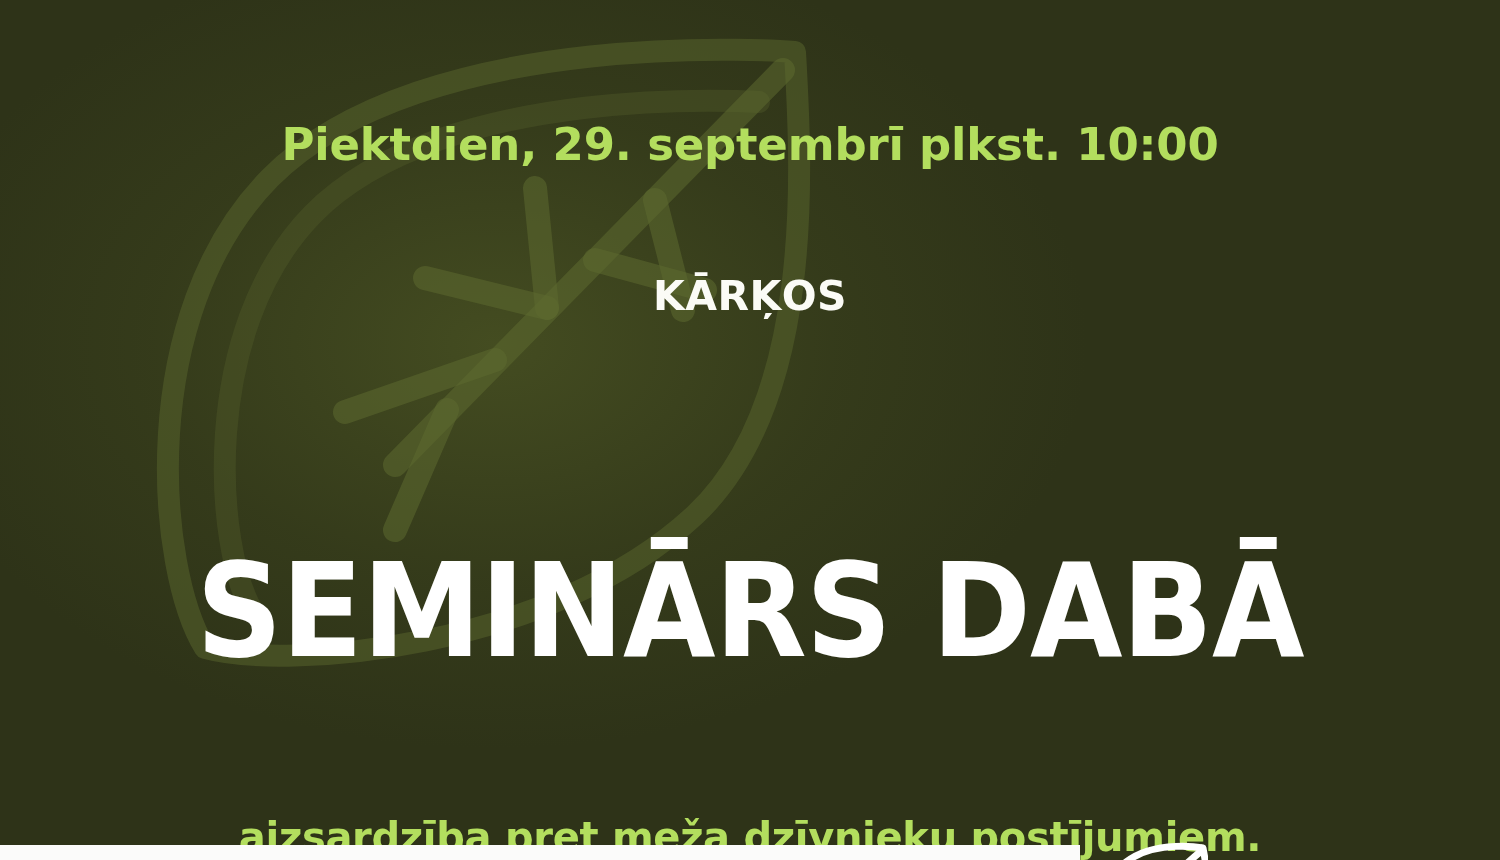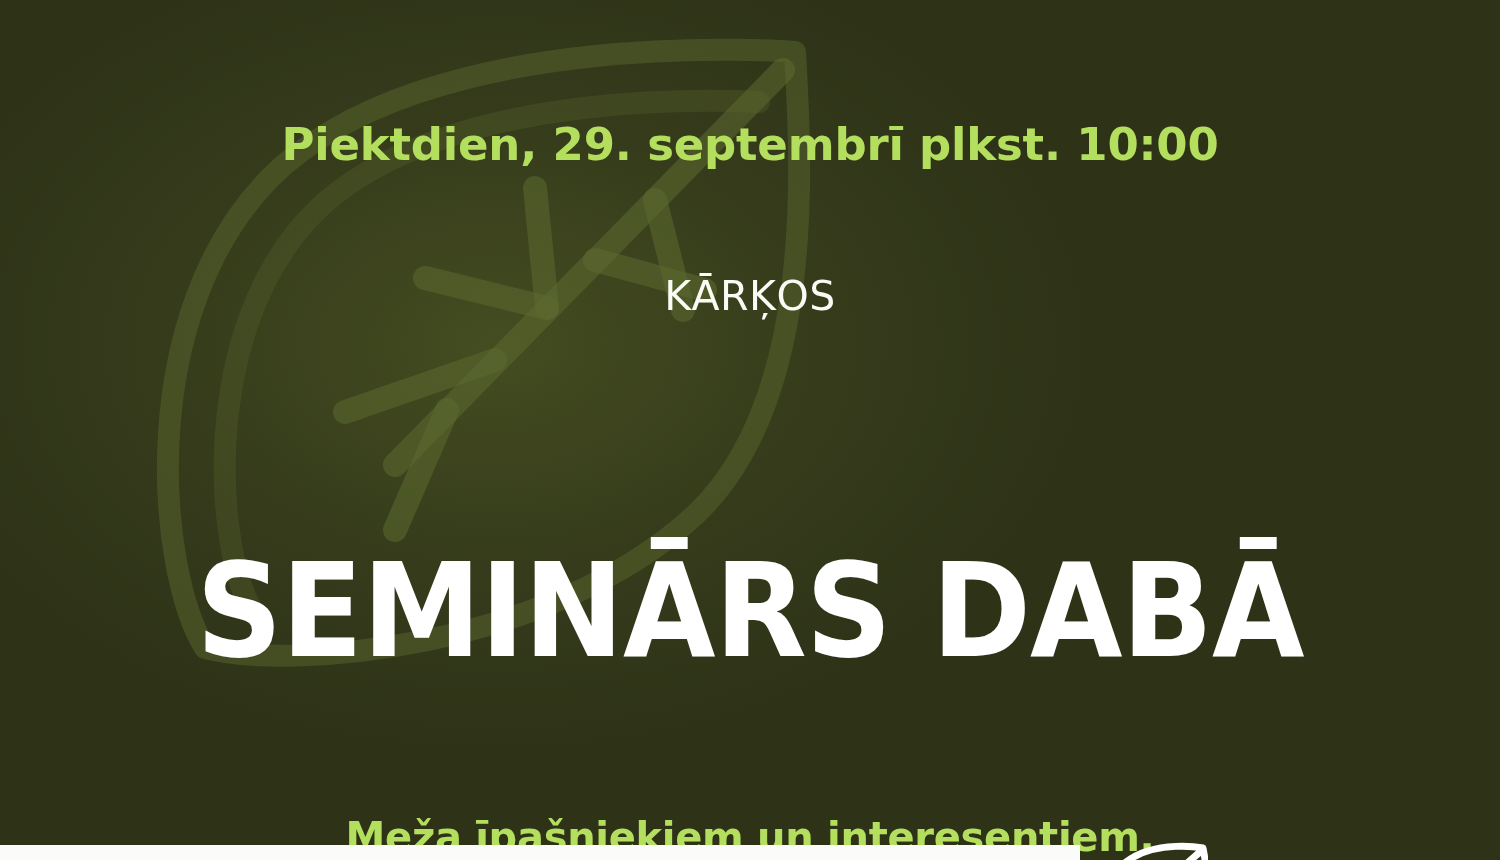--- a/index.html
+++ b/index.html
@@ -63,21 +63,21 @@
     font-weight: 700;
     line-height: 1.04;
     letter-spacing: -0.2px;
     color: #b3de5e;
     white-space: nowrap;
   }
 
   .place-line {
     margin-top: 8px;
     font-size: 41px;
-    font-weight: 400;
+    font-weight: 700;
     line-height: 1.05;
     letter-spacing: 0.5px;
     color: #fbfbf6;
     white-space: nowrap;
   }
 
   .headline {
     margin-top: 140px;
     font-size: 130px;
     font-weight: 700;
@@ -165,21 +165,21 @@
 
   <div class="content">
 
     <div class="kicker-line">Piektdien, 29. septembrī plkst. 10:00</div>
 
     <div class="place-line">KĀRĶOS</div>
 
     <div class="headline">SEMINĀRS DABĀ</div>
 
     <div class="body-block">
-      <span class="body-line">Meža īpašniekiem un interesentiem.</span>
+      <span class="body-line">aizsardzība pret meža dzīvnieku postījumiem.</span>
     </div>
 
   </div>
 
   <div class="footer-strip"></div>
 
   <div class="footer-emblem">
     <svg viewBox="0 0 104 90" xmlns="http://www.w3.org/2000/svg" aria-hidden="true">
       <g fill="none" stroke="#ffffff" stroke-width="7" stroke-linecap="round" stroke-linejoin="round">
         <path d="M99 10

